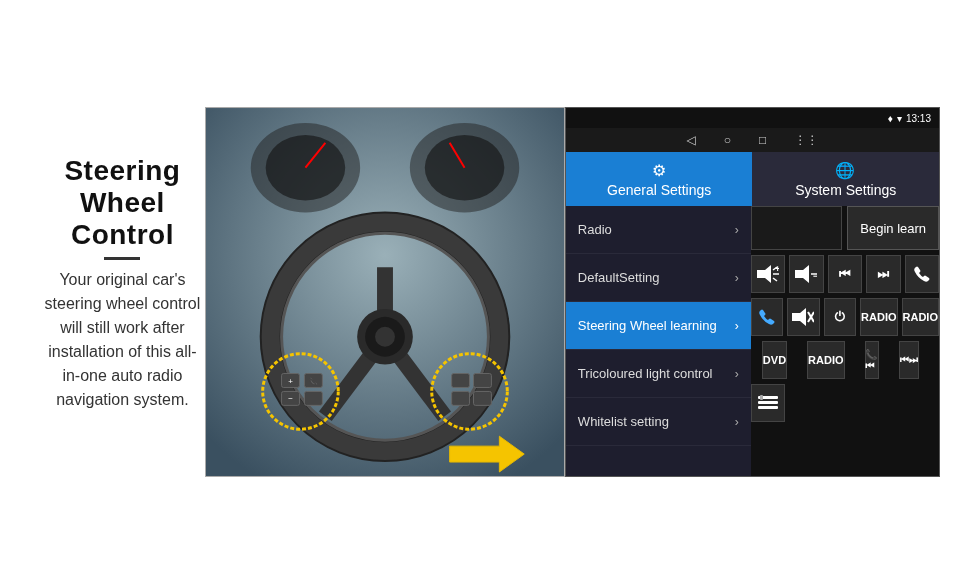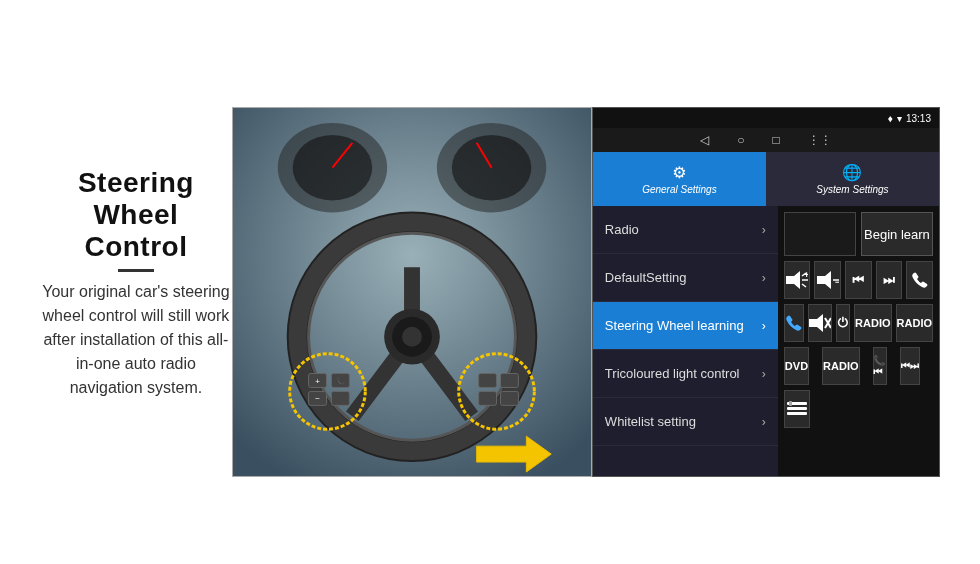--- a/index.html
+++ b/index.html
@@ -120,22 +120,21 @@
     .tab.active {
       background: #1a7fd4;
     }
     .tab.inactive {
       background: #2a2a3a;
     }
     .tab-icon {
       font-size: 16px;
     }
     .tab-label {
-      font-size: 10px;
-      font-style: italic;
+      font-size: 14px;
     }
     
     .main-panel {
       display: flex;
       flex: 1;
       overflow: hidden;
     }
     
     .menu-list {
       width: 185px;
@@ -168,21 +167,20 @@
     }
     .menu-item-text {
       flex: 1;
     }
     
     .controls-panel {
       flex: 1;
       background: #111;
       display: flex;
       flex-direction: column;
-      padding: 6px;
       gap: 5px;
     }
     
     .controls-row-top {
       display: flex;
       gap: 5px;
       align-items: stretch;
       height: 44px;
     }
     .empty-box {
@@ -219,21 +217,22 @@
       cursor: pointer;
       font-weight: bold;
     }
     .ctrl-btn.text-sm {
       font-size: 11px;
     }
     
     .controls-row-bottom {
       display: grid;
       grid-template-columns: repeat(5, 1fr);
-      gap: 13px;
+      gap: 20px;
+      margin-left: 11px;
     }
     
     .controls-row-last {
       display: grid;
       grid-template-columns: repeat(5, 1fr);
       gap: 4px;
     }
     
   </style>
 </head>

